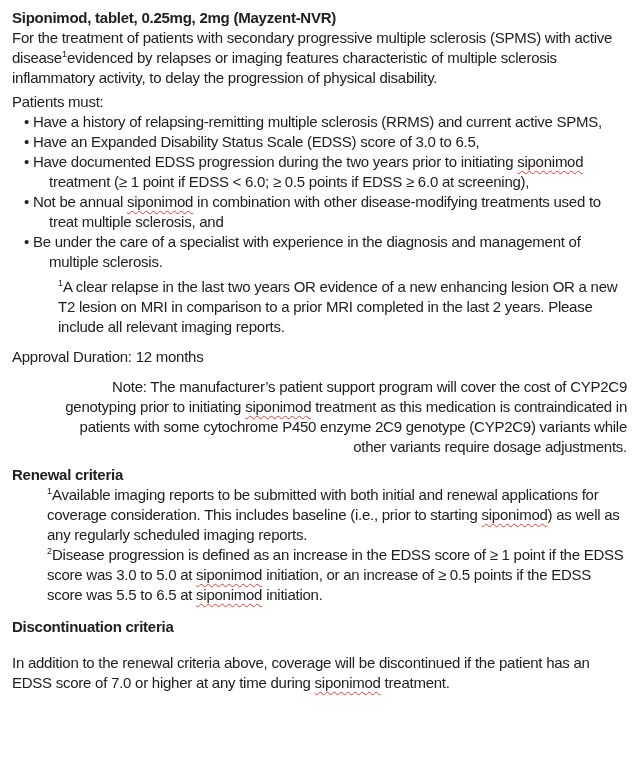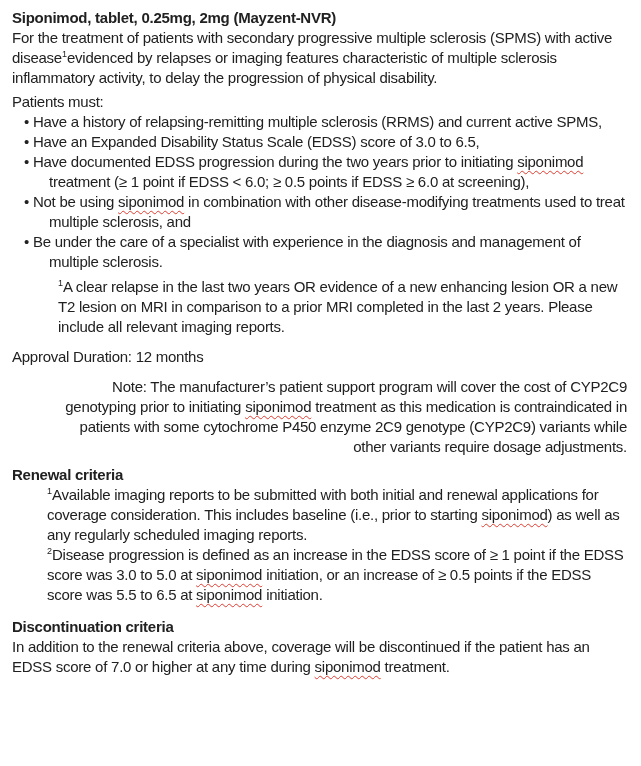--- a/index.html
+++ b/index.html
@@ -51,36 +51,36 @@
   [data-name="indication"]              { margin-bottom: 4px; }
   [data-name="patients-must-intro"]     { margin-bottom: 0; }
   [data-name="footnote-1-initial"]      { margin-left: 46px; margin-bottom: 10px; }
   [data-name="approval-duration"]       { margin-bottom: 10px; }
   [data-name="genotyping-note"]         { margin-left: 35px; margin-bottom: 8px; text-align: right; }
   [data-name="renewal-criteria-heading"]{ margin-bottom: 0; }
   [data-name="renewal-criteria-body"]   { margin-bottom: 7px; }
   [data-name="footnote-1-renewal"]      { margin-left: 35px; margin-bottom: 0; }
   [data-name="footnote-2-renewal"]      { margin-left: 35px; margin-bottom: 12px; }
   [data-name="renewal-duration"]        { margin-bottom: 15px; }
-  [data-name="discontinuation-heading"] { margin-bottom: 0; }
+  [data-name="discontinuation-heading"] { margin-bottom: 16px; }
   [data-name="discontinuation-body"]    { margin-bottom: 0; }
 </style>
 </head>
 <body>
 
 <div class="page" data-name="document-page">
   <div data-name="document-body">
       <p class="heading" data-name="drug-title"><span class="b" data-name="text-run">Siponimod, tablet, 0.25mg, 2mg (Mayzent-NVR)</span></p>
       <p class="para" data-name="indication"><span data-name="text-run">For the treatment of patients with secondary progressive multiple sclerosis (SPMS) with active disease</span><sup data-name="footnote-ref">1</sup><span data-name="text-run">evidenced by relapses or imaging features characteristic of multiple sclerosis inflammatory activity, to delay the progression of physical disability.</span></p>
       <p class="para" data-name="patients-must-intro"><span data-name="text-run">Patients must:</span></p>
       <ul class="bullets" data-name="eligibility-criteria-list">
         <li data-name="criteria-bullet-item"><span data-name="text-run">Have a history of relapsing-remitting multiple sclerosis (RRMS) and current active SPMS,</span></li>
         <li data-name="criteria-bullet-item"><span data-name="text-run">Have an Expanded Disability Status Scale (EDSS) score of 3.0 to 6.5,</span></li>
         <li data-name="criteria-bullet-item"><span data-name="text-run">Have documented EDSS progression during the two years prior to initiating </span><span class="sq" data-name="misspelled-word">siponimod</span><span data-name="text-run"> treatment (≥ 1 point if EDSS &lt; 6.0; ≥ 0.5 points if EDSS ≥ 6.0 at screening),</span></li>
-        <li data-name="criteria-bullet-item"><span data-name="text-run">Not be using </span><span class="sq" data-name="misspelled-word">siponimod</span><span data-name="text-run"> in combination with other disease-modifying treatments used to treat multiple sclerosis, and</span></li>
+        <li data-name="criteria-bullet-item"><span data-name="text-run">Not be annual </span><span class="sq" data-name="misspelled-word">siponimod</span><span data-name="text-run"> in combination with other disease-modifying treatments used to treat multiple sclerosis, and</span></li>
         <li data-name="criteria-bullet-item"><span data-name="text-run">Be under the care of a specialist with experience in the diagnosis and management of multiple sclerosis.</span></li>
       </ul>
       <p class="para" data-name="footnote-1-initial"><sup data-name="footnote-ref">1</sup><span data-name="text-run">A clear relapse in the last two years OR evidence of a new enhancing lesion OR a new T2 lesion on MRI in comparison to a prior MRI completed in the last 2 years. Please include all relevant imaging reports.</span></p>
       <p class="para" data-name="approval-duration"><span data-name="text-run">Approval Duration: 12 months</span></p>
       <p class="para" data-name="genotyping-note"><span data-name="text-run">Note: The manufacturer’s patient support program will cover the cost of CYP2C9 genotyping prior to initiating </span><span class="sq" data-name="misspelled-word">siponimod</span><span data-name="text-run"> treatment as this medication is contraindicated in patients with some cytochrome P450 enzyme 2C9 genotype (CYP2C9) variants while other variants require dosage adjustments.</span></p>
       <p class="heading" data-name="renewal-criteria-heading"><span class="b" data-name="text-run">Renewal criteria</span></p>
       <p class="para" data-name="footnote-1-renewal"><sup data-name="footnote-ref">1</sup><span data-name="text-run">Available imaging reports to be submitted with both initial and renewal applications for coverage consideration. This includes baseline (i.e., prior to starting </span><span class="sq" data-name="misspelled-word">siponimod</span><span data-name="text-run">) as well as any regularly scheduled imaging reports.</span></p>
       <p class="para" data-name="footnote-2-renewal"><sup data-name="footnote-ref">2</sup><span data-name="text-run">Disease progression is defined as an increase in the EDSS score of ≥ 1 point if the EDSS score was 3.0 to 5.0 at </span><span class="sq" data-name="misspelled-word">siponimod</span><span data-name="text-run"> initiation, or an increase of ≥ 0.5 points if the EDSS score was 5.5 to 6.5 at </span><span class="sq" data-name="misspelled-word">siponimod</span><span data-name="text-run"> initiation.</span></p>
       <p class="heading" data-name="discontinuation-heading"><span class="b" data-name="text-run">Discontinuation criteria</span></p>
       <p class="para" data-name="discontinuation-body"><span data-name="text-run">In addition to the renewal criteria above, coverage will be discontinued if the patient has an EDSS score of 7.0 or higher at any time during </span><span class="sq" data-name="misspelled-word">siponimod</span><span data-name="text-run"> treatment.</span></p>

